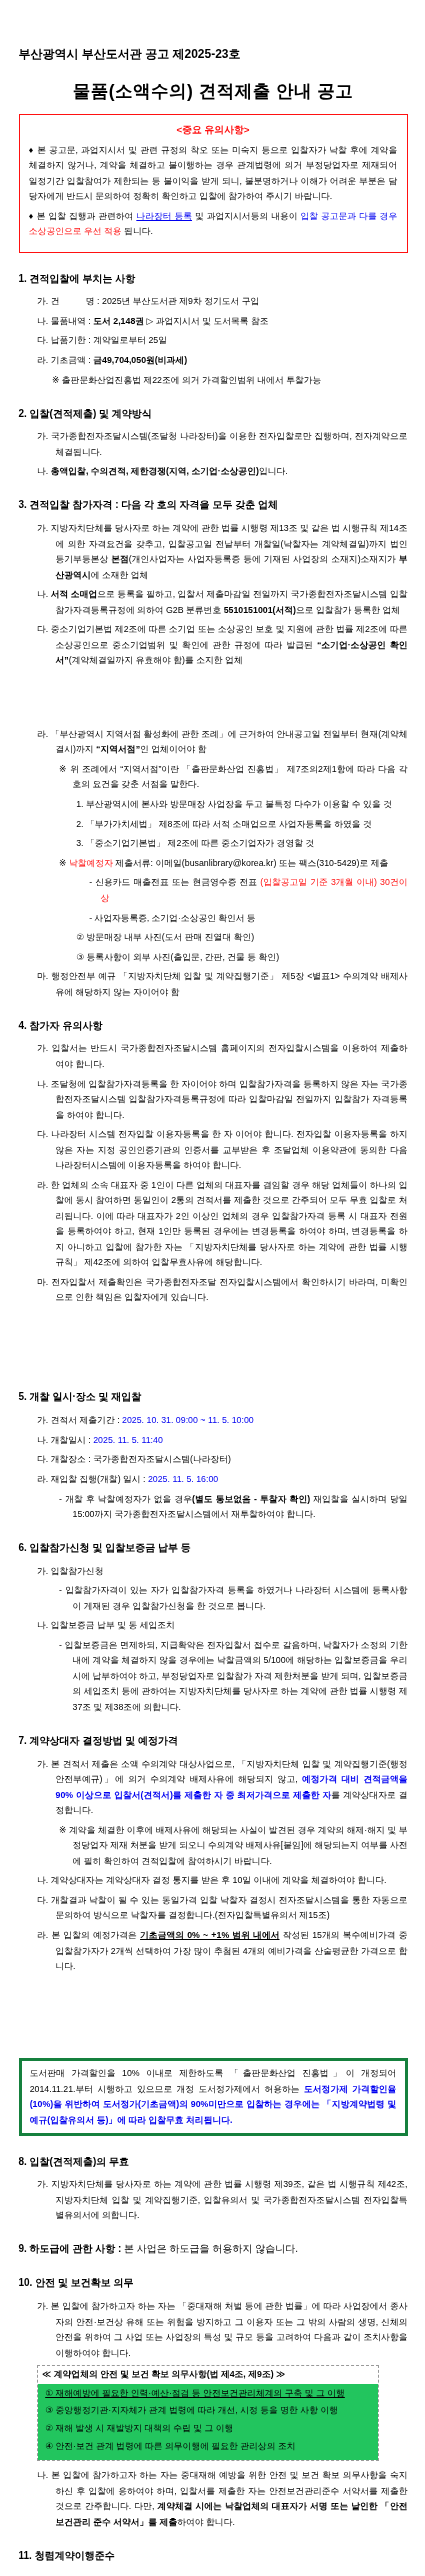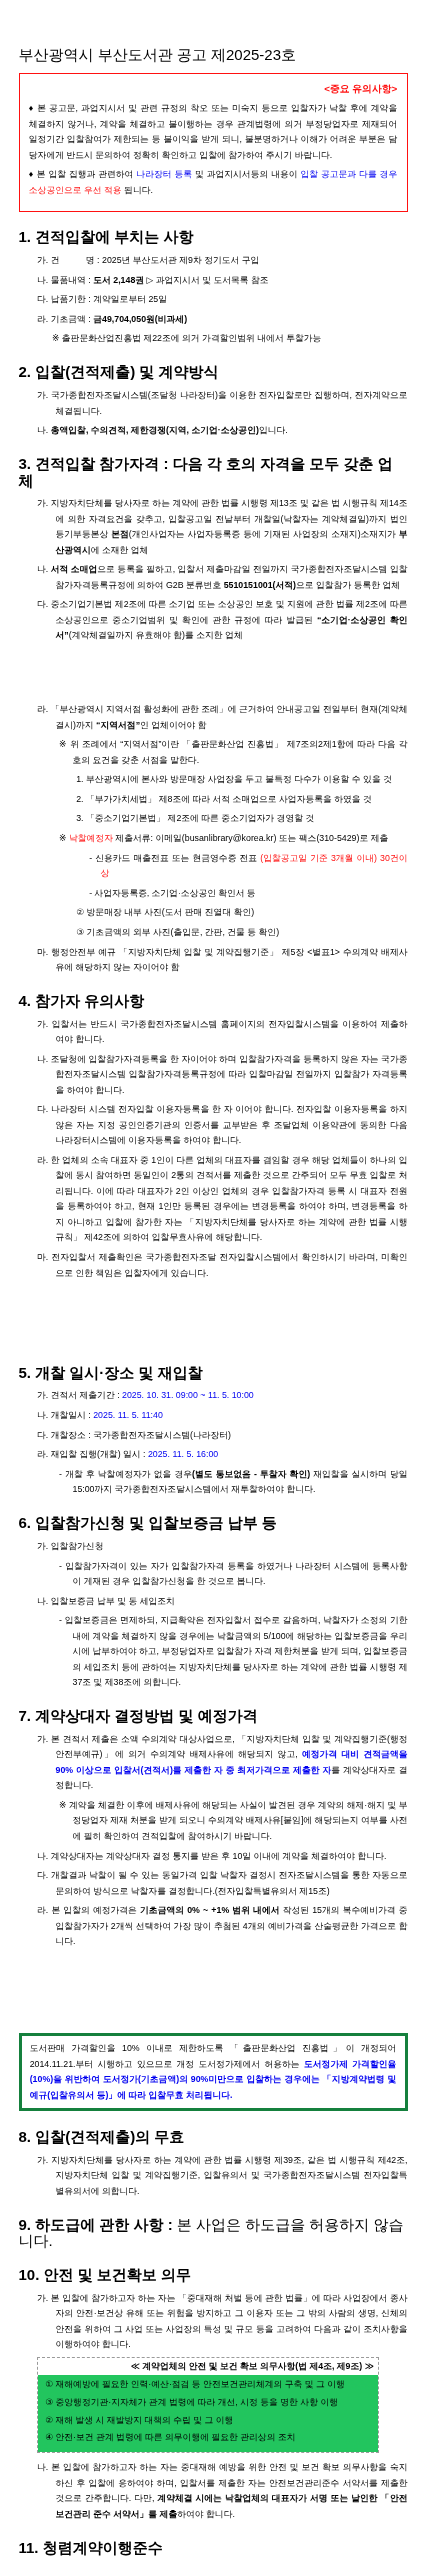--- a/index.html
+++ b/index.html
@@ -1,47 +1,48 @@
 <!DOCTYPE html>
 <html lang="ko" style="font-size:8.2px"><head>
 <meta charset="utf-8">
 <style>
   html,body{margin:0;padding:0;background:#fff;}
   body{font-family:"Liberation Sans","DejaVu Sans",sans-serif;color:#000;}
   .page{width:426px;min-height:3611px;margin:0 auto;background:#fff;box-sizing:border-box;
         padding:47px 18.5px 31px 18.5px;font-size:8.8px;line-height:15.5px;text-align:justify;}
-  .announce-no{font-size:15px;font-weight:normal;margin-bottom:10px;}
+  .announce-no{font-size:12px;font-weight:bold;margin-bottom:17px;}
   .doc-title{font-size:17.5px;line-height:23px;font-weight:800;text-align:center;letter-spacing:0.5px;margin:5.2px 0 11.3px 0;}
   .imp-box{border:1.5px solid #f11;padding:4.1px 9.3px 8.2px 9.3px;margin-bottom:17.5px;}
-  .imp-title{color:#f11;font-weight:bold;text-align:right;font-size:9.8px;margin:3.1px 0 5.2px 0;}
-  .h{font-size:15px;line-height:16.5px;font-weight:bold;margin:17.5px 0 7.2px 0;text-align:left;}
+  .imp-title{color:#f11;font-weight:bold;text-align:center;font-size:9.8px;margin:3.1px 0 5.2px 0;}
+  .h{font-size:10px;line-height:16.5px;font-weight:bold;margin:17.5px 0 7.2px 0;text-align:left;}
   .h .normal{font-weight:normal;}
   p{margin:0 0 4.1px 0;}
   .it{padding-left:37px;text-indent:-18.5px;margin-bottom:4.1px;}
   .it2{padding-left:54px;text-indent:-13.4px;margin-bottom:4.1px;}
   .it3{padding-left:69px;text-indent:-11.3px;margin-bottom:4.1px;}
   .note{padding-left:49px;text-indent:-15.5px;margin-bottom:4.1px;}
   .b{font-weight:bold;}
-  .u{}
+  .u{text-decoration:underline;}
   .blue{color:#0000f0;}
   .red{color:#f11;}
   .price-box{border:3px solid #15803d;padding:5.2px 8.2px;margin:7.2px 0 13.4px 0;}
   .safety-box{border:1px dashed #9a9a9a;margin:3.1px 0 7.2px 18.5px;width:340px;}
-  .safety-title{text-align:right;font-weight:bold;padding:1px 4.1px;background:#fff;}
+  .safety-title{text-align:left;font-weight:bold;padding:1px 4.1px;background:#fff;}
   .safety-items{background:#22c55e;padding:2.1px 7.2px 4.1px 7.2px;}
   .safety-items p{margin:0 0 2.1px 0;padding-left:14.4px;text-indent:-14.4px;}
   .sp{width:100%;}
 </style>
 </head>
 <body>
 
 <div class="page">
 
   <div class="announce-no">부산광역시 부산도서관 공고 제2025-23호</div>
 
+  <div class="doc-title">물품(소액수의) 견적제출 안내 공고</div>
 
   <div class="imp-box">
     <div class="imp-title">&lt;중요 유의사항&gt;</div>
     <p>♦ 본 공고문, 과업지시서 및 관련 규정의 착오 또는 미숙지 등으로 입찰자가 낙찰 후에 계약을 체결하지 않거나, 계약을 체결하고 불이행하는 경우 관계법령에 의거 부정당업자로 제재되어 일정기간 입찰참여가 제한되는 등 불이익을 받게 되니, 불분명하거나 이해가 어려운 부분은 담당자에게 반드시 문의하여 정확히 확인하고 입찰에 참가하여 주시기 바랍니다.</p>
     <p><span>♦ 본 입찰 집행과 관련하여 </span><span class="blue u">나라장터 등록</span><span> 및 과업지시서등의 내용이 </span><span class="blue">입찰 공고문과 다를 경우 </span><span class="red">소상공인으로 우선 적용</span><span> 됩니다.</span></p>
   </div>
 
   <div class="h">1. 견적입찰에 부치는 사항</div>
   <p class="it"><span>가. 건　　　명 : </span><span>2025년 부산도서관 제9차 정기도서 구입</span></p>
   <p class="it"><span>나. 물품내역 : </span><span class="b">도서 2,148권</span><span> ▷ 과업지시서 및 도서목록 참조</span></p>
@@ -62,21 +63,21 @@
 
   <p class="it"><span>라. 「부산광역시 지역서점 활성화에 관한 조례」에 근거하여 안내공고일 전일부터 현재(계약체결시)까지 </span><span class="b">“지역서점”</span><span>인 업체이어야 함</span></p>
   <p class="it2">※ 위 조례에서 “지역서점”이란 「출판문화산업 진흥법」 제7조의2제1항에 따라 다음 각 호의 요건을 갖춘 서점을 말한다.</p>
   <p class="it3">1. 부산광역시에 본사와 방문매장 사업장을 두고 불특정 다수가 이용할 수 있을 것</p>
   <p class="it3">2. 「부가가치세법」 제8조에 따라 서적 소매업으로 사업자등록을 하였을 것</p>
   <p class="it3">3. 「중소기업기본법」 제2조에 따른 중소기업자가 경영할 것</p>
   <p class="it2"><span>※ </span><span class="red">낙찰예정자</span><span> 제출서류: 이메일(busanlibrary@korea.kr) 또는 팩스(310-5429)로 제출</span></p>
   <p class="it3" style="padding-left:82px;"><span>- 신용카드 매출전표 또는 현금영수증 전표 </span><span class="red">(입찰공고일 기준 3개월 이내) 30건이상</span></p>
   <p class="it3" style="padding-left:82px;font-family:Liberation Serif, serif;">- 사업자등록증, 소기업·소상공인 확인서 등</p>
   <p class="it3">② 방문매장 내부 사진(도서 판매 진열대 확인)</p>
-  <p class="it3">③ 기초금액의 외부 사진(출입문, 간판, 건물 등 확인)</p>
+  <p class="it3">③ 등록사항이 외부 사진(출입문, 간판, 건물 등 확인)</p>
   <p class="it">마. 행정안전부 예규 「지방자치단체 입찰 및 계약집행기준」 제5장 &lt;별표1&gt; 수의계약 배제사유에 해당하지 않는 자이어야 함</p>
 
   <div class="h">4. 참가자 유의사항</div>
   <p class="it">가. 입찰서는 반드시 국가종합전자조달시스템 홈페이지의 전자입찰시스템을 이용하여 제출하여야 합니다.</p>
   <p class="it">나. 조달청에 입찰참가자격등록을 한 자이어야 하며 입찰참가자격을 등록하지 않은 자는 국가종합전자조달시스템 입찰참가자격등록규정에 따라 입찰마감일 전일까지 입찰참가 자격등록을 하여야 합니다.</p>
   <p class="it">다. 나라장터 시스템 전자입찰 이용자등록을 한 자 이어야 합니다. 전자입찰 이용자등록을 하지 않은 자는 지정 공인인증기관의 인증서를 교부받은 후 조달업체 이용약관에 동의한 다음 나라장터시스템에 이용자등록을 하여야 합니다.</p>
   <p class="it">라. 한 업체의 소속 대표자 중 1인이 다른 업체의 대표자를 겸임할 경우 해당 업체들이 하나의 입찰에 동시 참여하면 동일인이 2통의 견적서를 제출한 것으로 간주되어 모두 무효 입찰로 처리됩니다. 이에 따라 대표자가 2인 이상인 업체의 경우 입찰참가자격 등록 시 대표자 전원을 등록하여야 하고, 현재 1인만 등록된 경우에는 변경등록을 하여야 하며, 변경등록을 하지 아니하고 입찰에 참가한 자는 「지방자치단체를 당사자로 하는 계약에 관한 법률 시행규칙」 제42조에 의하여 입찰무효사유에 해당합니다.</p>
   <p class="it">마. 전자입찰서 제출확인은 국가종합전자조달 전자입찰시스템에서 확인하시기 바라며, 미확인으로 인한 책임은 입찰자에게 있습니다.</p>
 
   <div class="sp" style="height:62px"></div>

